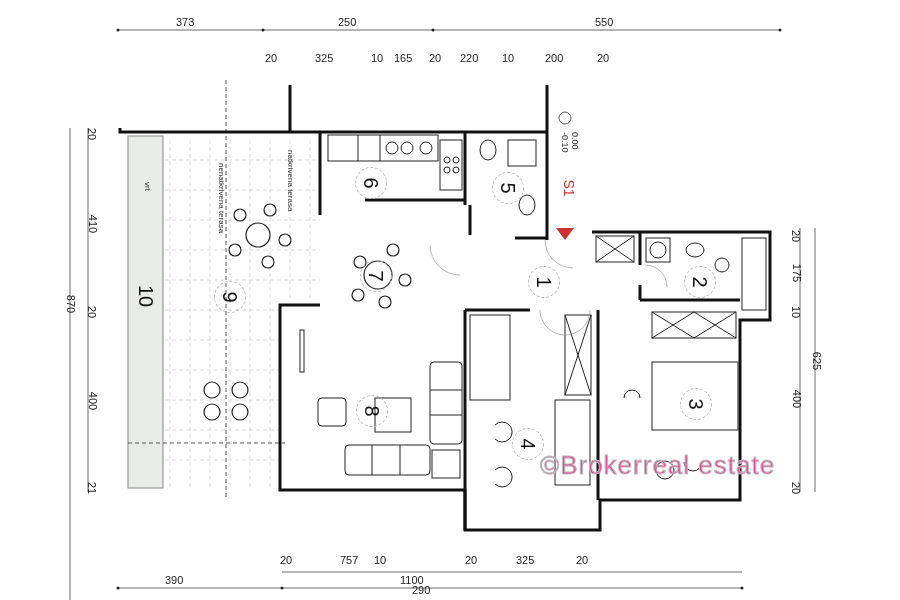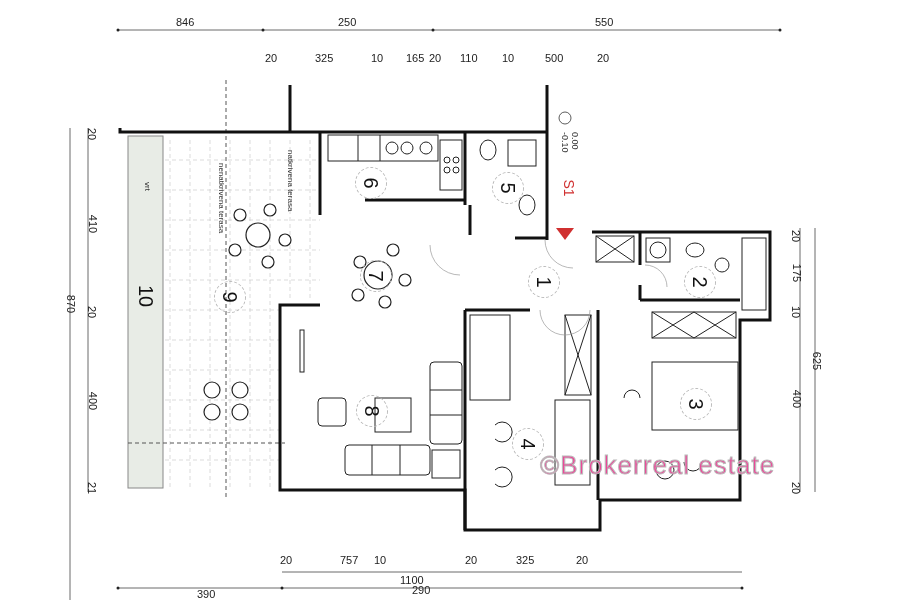--- a/index.html
+++ b/index.html
@@ -161,41 +161,41 @@
   <circle cx="565" cy="118" r="6" fill="none" stroke="#333" stroke-width="0.8"></circle>
 
   <g stroke="#999" stroke-width="0.7" fill="none">
     <path d="M430,245 a30,30 0 0,0 30,30"></path>
       <path d="M545,240 a28,28 0 0,0 28,28"></path>
       <path d="M540,310 a25,25 0 0,0 50,0"></path>
     <path d="M645,265 a22,22 0 0,1 22,22"></path>
   </g>
 </svg>
 
-<div class="dim" style="left:176px;top:16px;">846</div>
+<div class="dim" style="left:176px;top:16px;">373</div>
 <div class="dim" style="left:338px;top:16px;">250</div>
 <div class="dim" style="left:595px;top:16px;text-align:center;">550</div>
 <div class="dim" style="left:265px;top:52px;">20</div>
 <div class="dim" style="left:315px;top:52px;">325</div>
 <div class="dim" style="left:371px;top:52px;">10</div>
-<div class="dim" style="left:394px;top:52px;margin-left:12px;">165</div>
+<div class="dim" style="left:394px;top:52px;">165</div>
 <div class="dim" style="left:429px;top:52px;">20</div>
-<div class="dim" style="left:460px;top:52px;">110</div>
+<div class="dim" style="left:460px;top:52px;">220</div>
 <div class="dim" style="left:502px;top:52px;">10</div>
-<div class="dim" style="left:545px;top:52px;">500</div>
+<div class="dim" style="left:545px;top:52px;">200</div>
 <div class="dim" style="left:597px;top:52px;">20</div>
 
 <div class="dim" style="left:280px;top:554px;">20</div>
 <div class="dim" style="left:340px;top:554px;">757</div>
 <div class="dim" style="left:374px;top:554px;">10</div>
 <div class="dim" style="left:412px;top:584px;">290</div>
 <div class="dim" style="left:465px;top:554px;">20</div>
 <div class="dim" style="left:516px;top:554px;">325</div>
 <div class="dim" style="left:576px;top:554px;">20</div>
-<div class="dim" style="left:165px;top:588px;margin-left:32px;">390</div>
+<div class="dim" style="left:165px;top:574px;">390</div>
 <div class="dim" style="left:400px;top:574px;text-align:center;">1100</div>
 
 <div class="dimv" style="left:86px;top:128px;">20</div>
 <div class="dimv" style="left:84px;top:218px;">410</div>
 <div class="dimv" style="left:86px;top:306px;">20</div>
 <div class="dimv" style="left:84px;top:395px;">400</div>
 <div class="dimv" style="left:86px;top:482px;">21</div>
 <div class="dimv" style="left:62px;top:298px;">870</div>
 
 <div class="dimv" style="left:790px;top:230px;">20</div>

